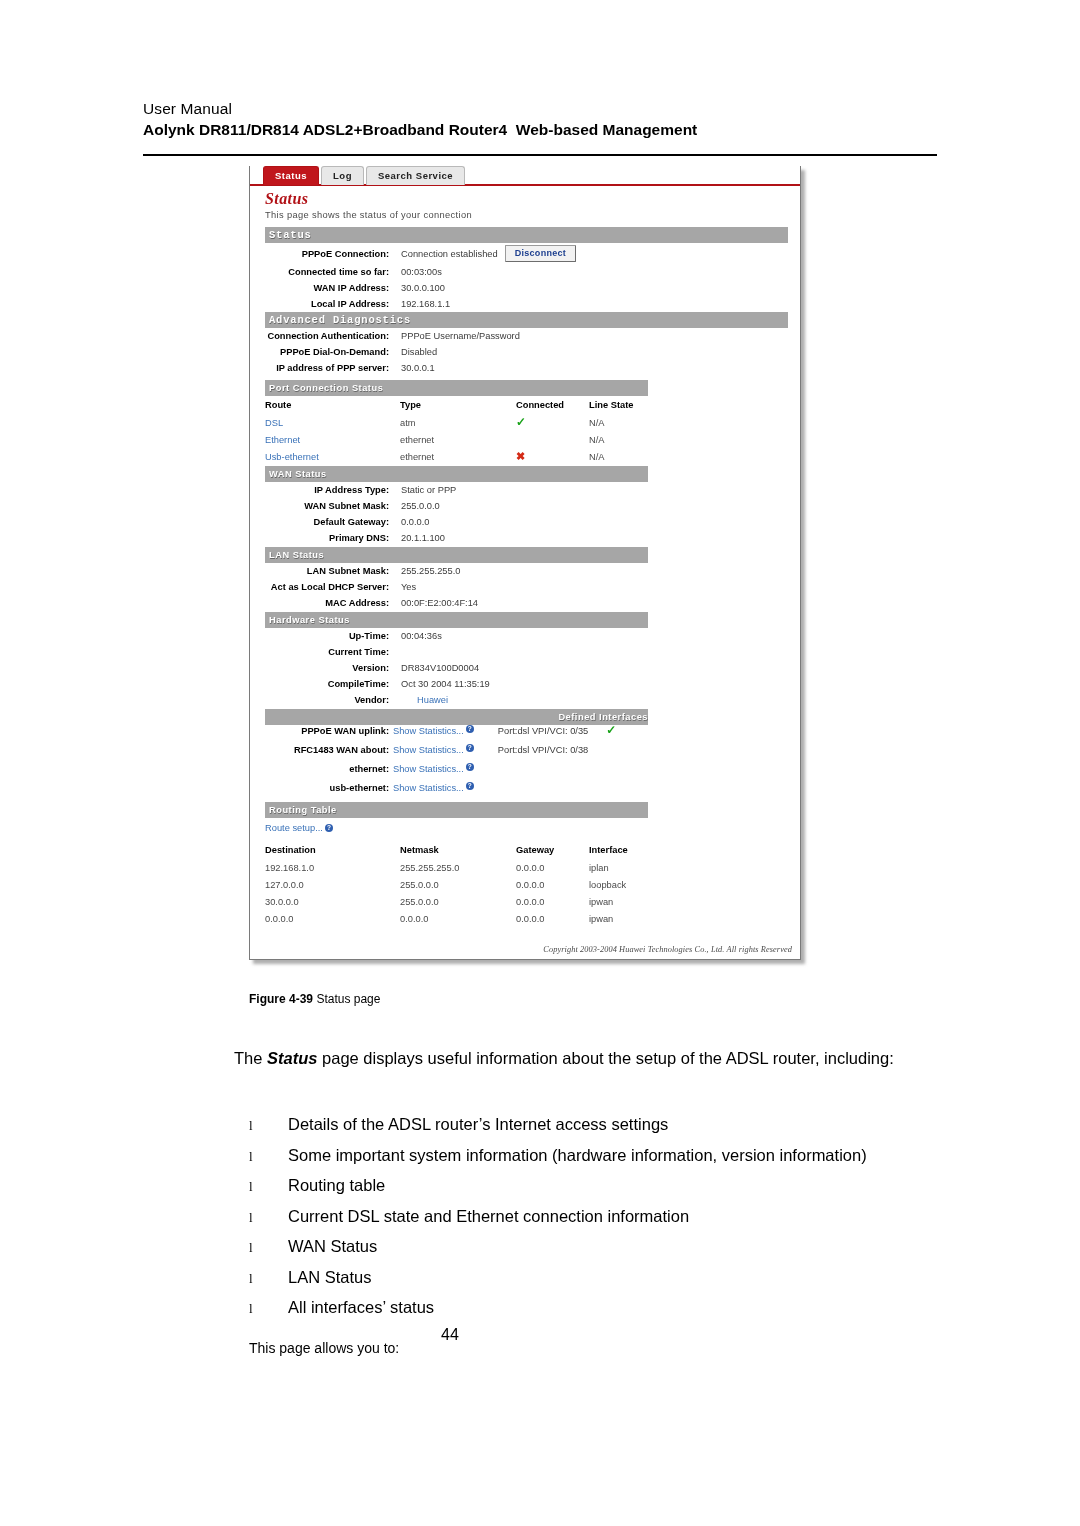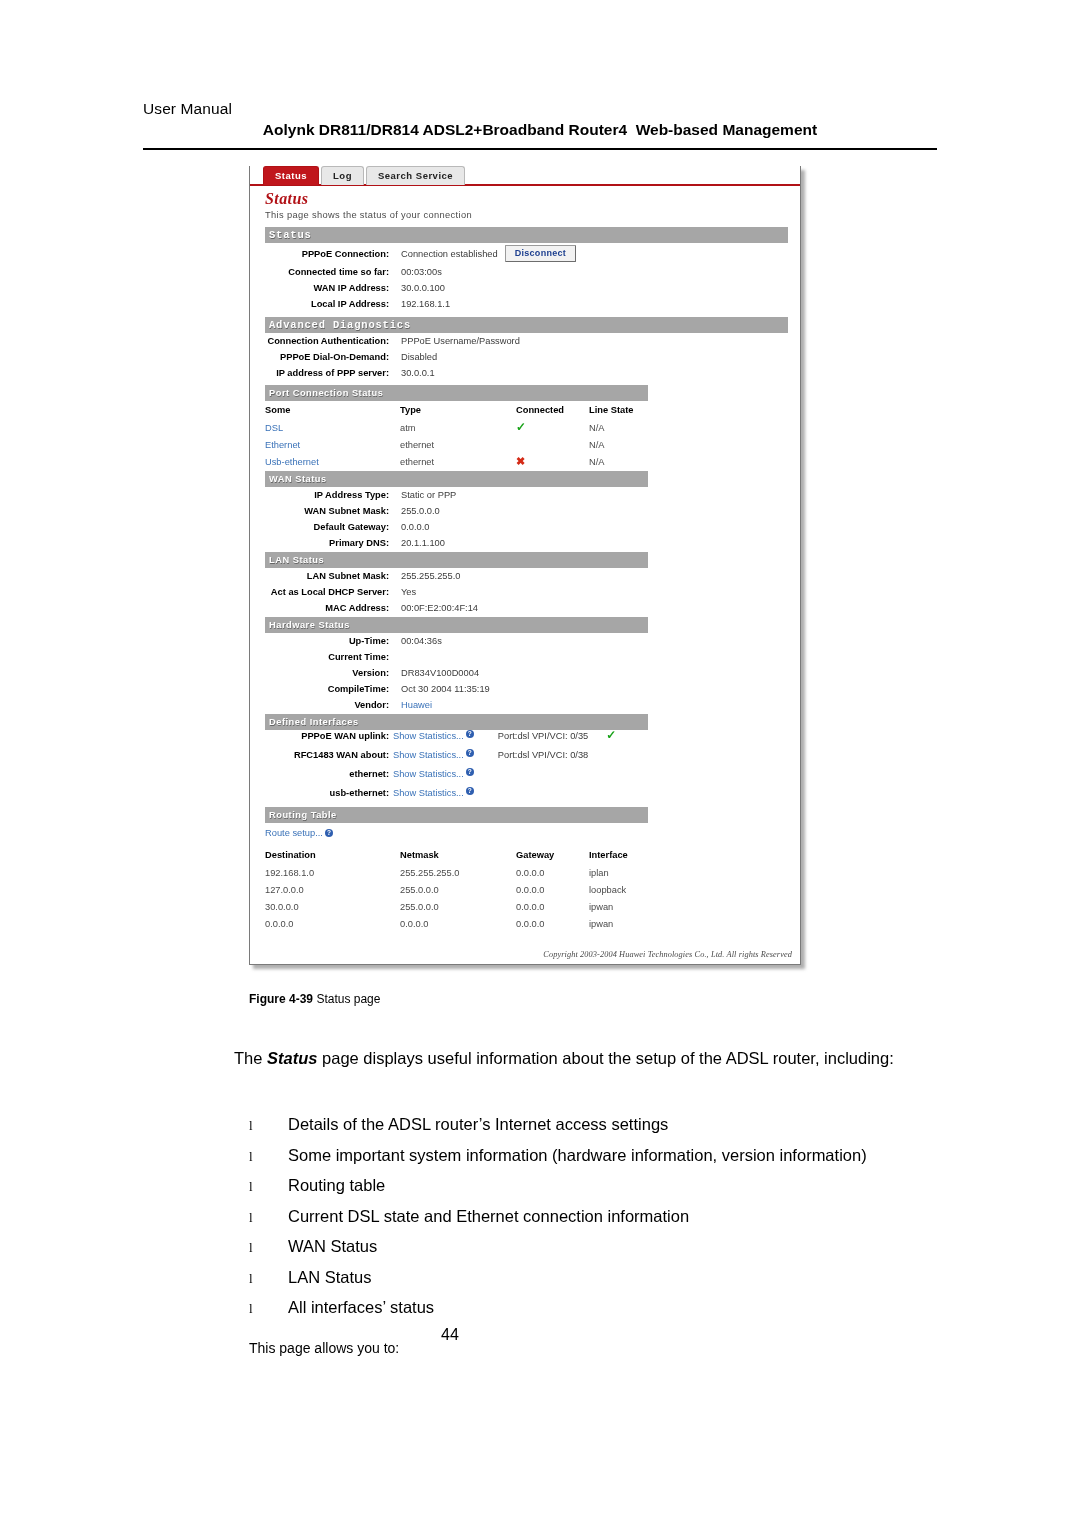--- a/index.html
+++ b/index.html
@@ -23,26 +23,26 @@
     top: 98px;
     width: 794px;
   }
   .page-header .line1 {
     font-size: 15.5px;
     line-height: 21px;
     letter-spacing: 0.1px;
   }
   .page-header .line2 {
     display: flex;
-    justify-content: center;
+    justify-content: flex-start;
     align-items: baseline;
     font-size: 15.5px;
     line-height: 21px;
     font-weight: bold;
-    padding-bottom: 8px;
+    padding-bottom: 14px;
     border-bottom: 2.2px solid #000;
   }
   .page-header .hdr-right {
     font-weight: bold;
     white-space: pre;
   }
 
   
   .figure-wrap {
     position: absolute;
@@ -144,21 +144,21 @@
     text-align: right;
     font-weight: bold;
     color: #000;
     padding-right: 12px;
     white-space: nowrap;
   }
   .row .val {
     color: #3b3b3b;
     white-space: nowrap;
   }
-  .row .val.blue { color: #3a72b8; }
+  .row .val.blue { color: #3a72b8; margin-left: 16px; }
   .row.tall { height: 21px; }
 
   .disconnect-btn {
     margin-left: 7px;
     font-size: 9px;
     font-weight: bold;
     color: #1d3f8f;
     background: #f2f2f2;
     border: 1px solid #9a9a9a;
     border-right-color: #6d6d6d;
@@ -345,21 +345,21 @@
       <div class="row">
         <span class="lbl">WAN IP Address:</span>
         <span class="val">30.0.0.100</span>
       </div>
       <div class="row">
         <span class="lbl">Local IP Address:</span>
         <span class="val">192.168.1.1</span>
       </div>
     </div>
 
-    <div class="barwrap" style="margin-top:5px;">
+    <div class="barwrap" style="">
       <div class="secbar full">Advanced Diagnostics</div>
     </div>
     <div class="rows">
       <div class="row">
         <span class="lbl">Connection Authentication:</span>
         <span class="val">PPPoE Username/Password</span>
       </div>
       <div class="row">
         <span class="lbl">PPPoE Dial-On-Demand:</span>
         <span class="val">Disabled</span>
@@ -368,21 +368,21 @@
         <span class="lbl">IP address of PPP server:</span>
         <span class="val">30.0.0.1</span>
       </div>
     </div>
 
     <div class="barwrap" style="margin-top:4px;">
       <div class="secbar narrow">Port Connection Status</div>
     </div>
     <div class="shot-table">
       <div class="tr head">
-        <span class="c0">Some</span>
+        <span class="c0">Route</span>
         <span class="c1">Type</span>
         <span class="c2">Connected</span>
         <span class="c3">Line State</span>
       </div>
       <div class="tr">
         <span class="c0 link">DSL</span>
         <span class="c1 grey">atm</span>
         <span class="c2"><span class="tick">✓</span></span>
         <span class="c3 grey">N/A</span>
       </div>
@@ -459,21 +459,21 @@
       <div class="row">
         <span class="lbl">CompileTime:</span>
         <span class="val">Oct 30 2004 11:35:19</span>
       </div>
       <div class="row">
         <span class="lbl">Vendor:</span>
         <span class="val blue">Huawei</span>
       </div>
     </div>
 
-    <div class="barwrap" style="margin-top:1px;">
+    <div class="barwrap" style="margin-top:1px;text-align:right;">
       <div class="secbar narrow">Defined Interfaces</div>
     </div>
     <div>
       <div class="di-row">
         <span class="lbl">PPPoE WAN uplink:</span>
         <span class="stats">Show Statistics...</span>
           <span class="help-dot">?</span>
         <span class="port">Port:dsl VPI/VCI: 0/35</span>
         <span class="ok tick">✓</span>
       </div>

